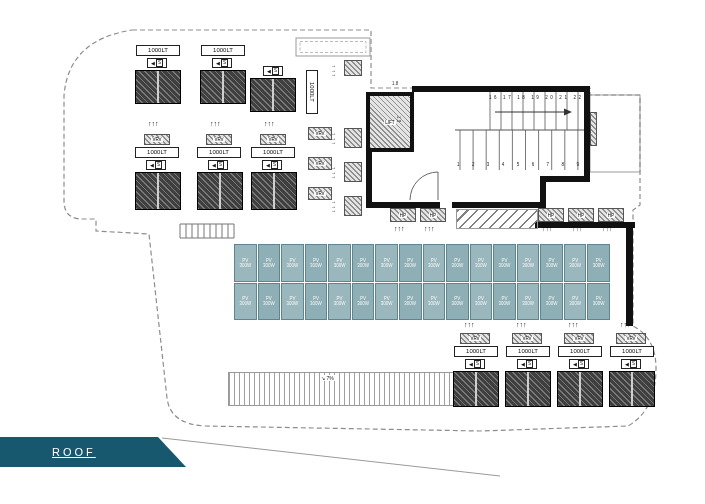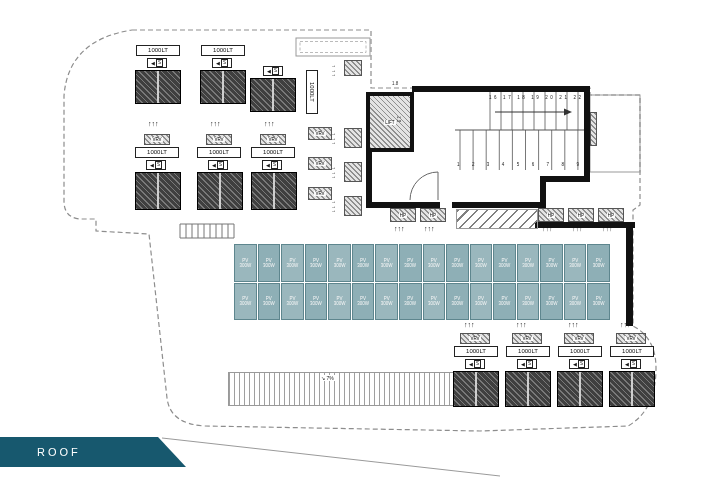--- a/index.html
+++ b/index.html
@@ -38,21 +38,21 @@
           background:repeating-linear-gradient(90deg,#9f9f9f 0 1px,transparent 1px 5px);}
   .hatchband{position:absolute;left:456px;top:209px;width:82px;height:20px;border:1px solid #999;
              box-sizing:border-box;
              background:repeating-linear-gradient(135deg,#808080 0 1.5px,transparent 1.5px 7px);}
   #lift{position:absolute;left:366px;top:92px;width:48px;height:60px;border:4px solid #111;
         box-sizing:border-box;background-color:#e4e4e4;
         background-image:repeating-linear-gradient(45deg,#8f8f8f 0 1px,transparent 1px 3.5px);
         display:flex;align-items:center;justify-content:center;}
   #banner{position:absolute;left:0;top:437px;width:200px;height:30px;background:var(--banner,#17586e);
           clip-path:polygon(0 0,158px 0,186px 100%,0 100%);color:#fff;font-size:11px;
-          letter-spacing:3px;line-height:30px;padding-left:37px;box-sizing:border-box;}
+          letter-spacing:3px;line-height:30px;padding-left:52px;box-sizing:border-box;text-decoration:underline;}
   #slope{position:absolute;left:320px;top:375px;background:#fff;padding:0 1px;font-size:5px;
          line-height:6px;color:#222;}
 </style>
 </head>
 <body>
 
 <div id="plan">
 
   <svg width="705" height="504">
     <path d="M132,30 L371,30 L371,88 L590,88 L590,95 L640,95 L640,205 L633,210 L633,326

